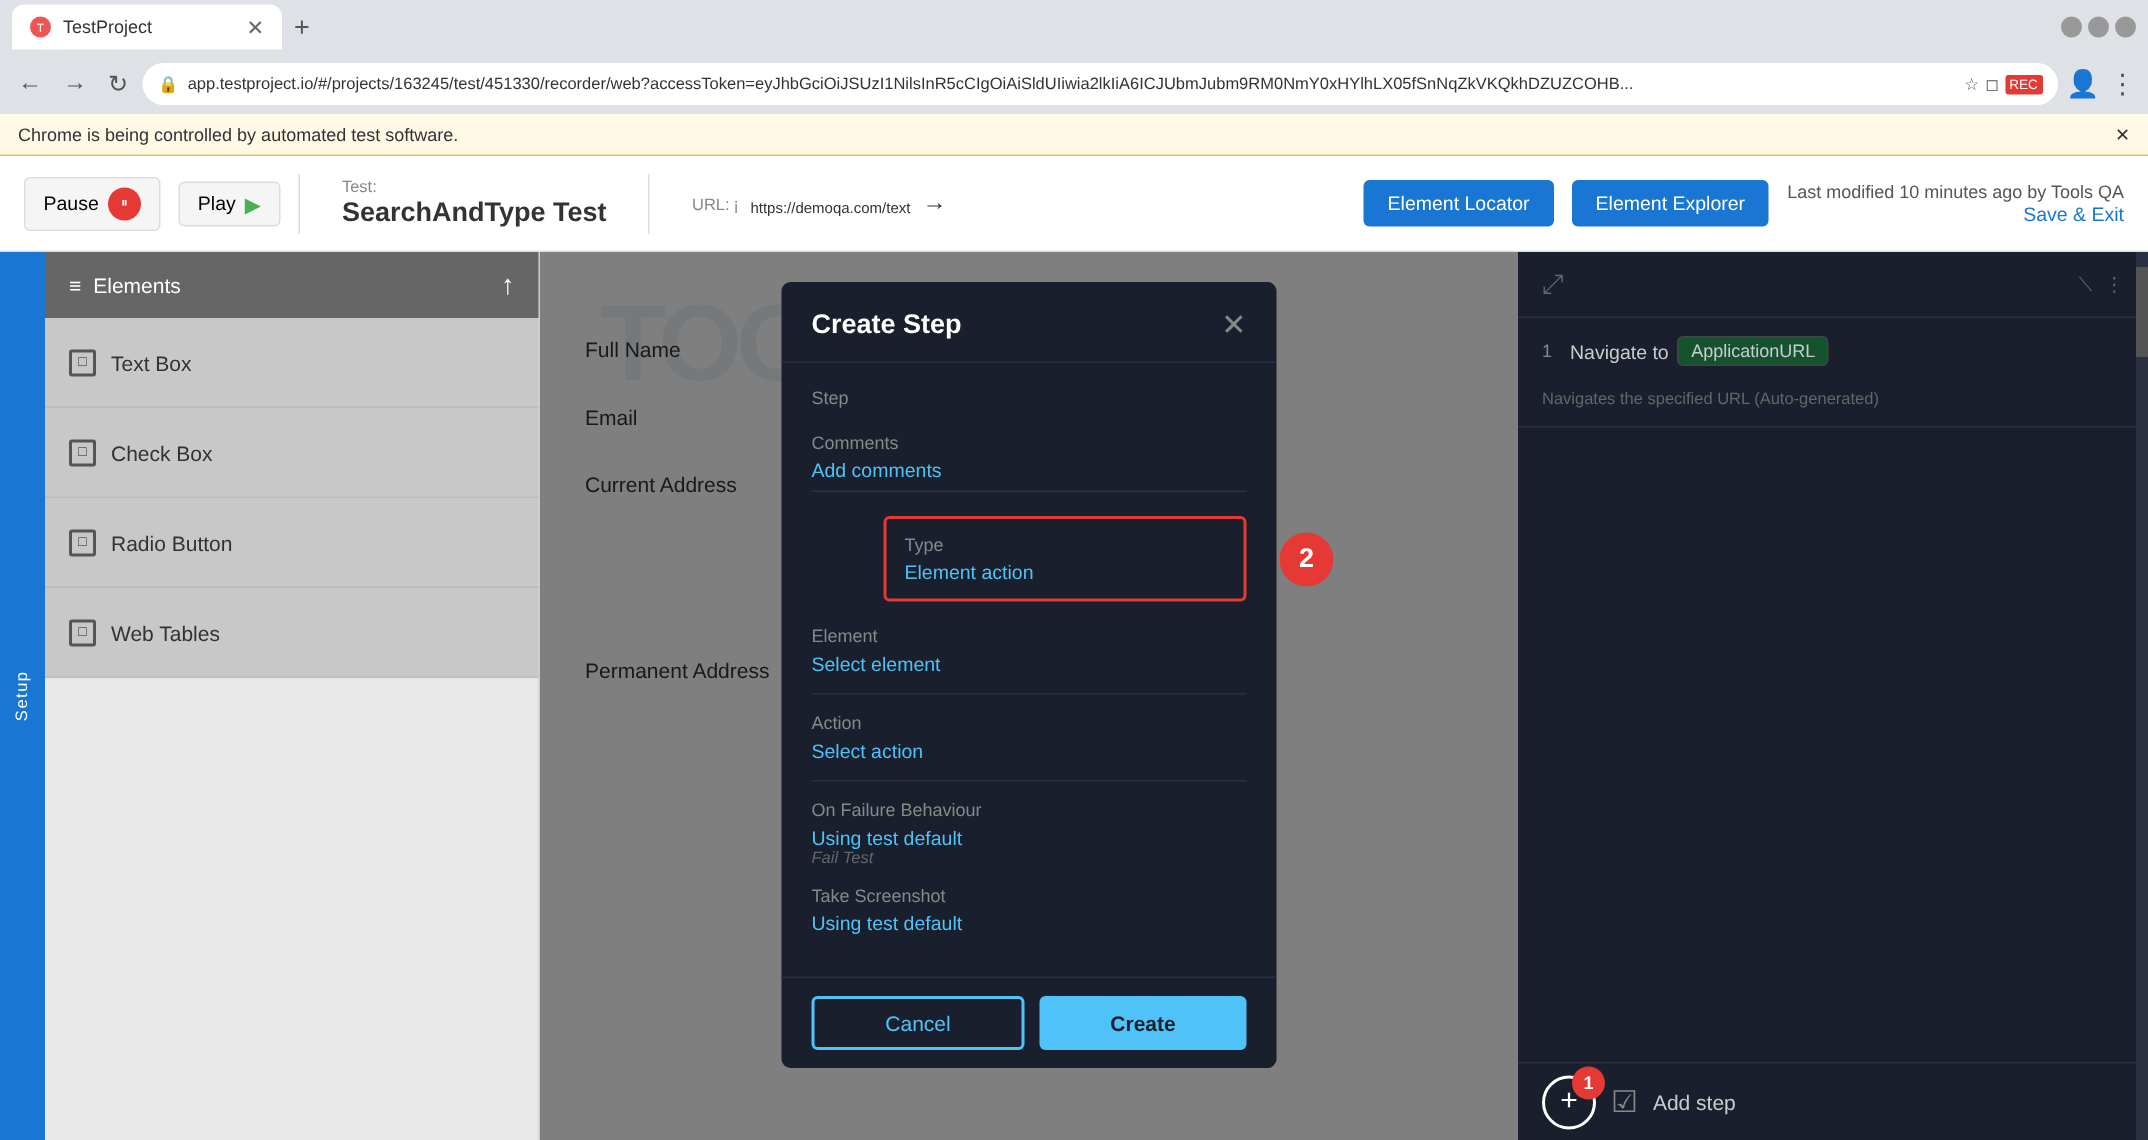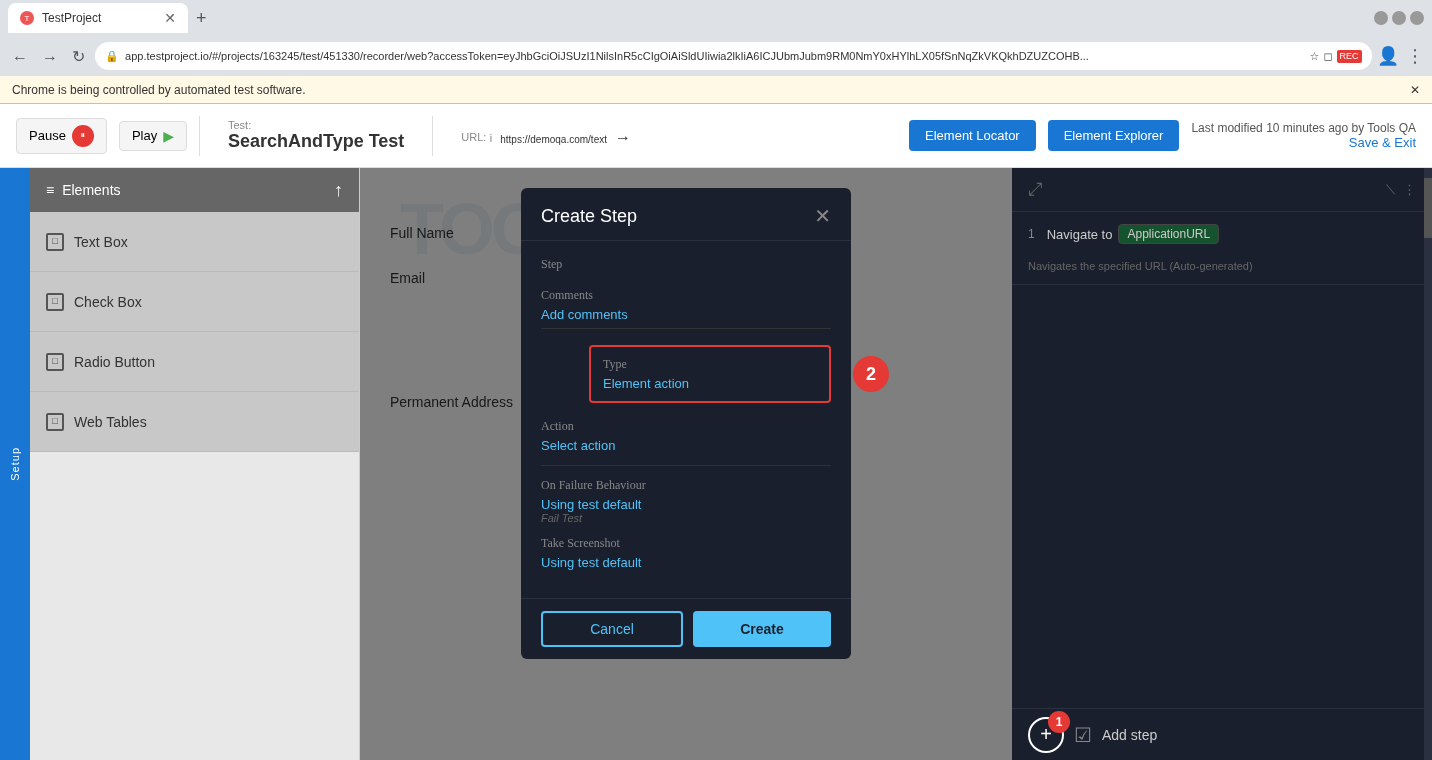--- a/index.html
+++ b/index.html
@@ -85,25 +85,25 @@
     .badge-1 { position: absolute; top: -8px; right: -8px; width: 22px; height: 22px; background: #e53935; border-radius: 50%; color: white; font-size: 12px; font-weight: bold; display: flex; align-items: center; justify-content: center; }
     .check-icon { color: #888; font-size: 20px; }
     .add-step-text { color: #ccc; font-size: 14px; }
     .scrollbar { position: absolute; right: 0; top: 0; width: 8px; height: 100%; background: #2a3040; }
     .scrollbar-thumb { width: 8px; height: 60px; background: #555; position: absolute; top: 10px; }
 
     
     .modal-overlay { position: absolute; top: 0; left: 0; right: 0; bottom: 0; background: rgba(0,0,0,0.5); display: flex; align-items: flex-start; justify-content: center; padding-top: 20px; z-index: 100; }
     .modal { background: #1a1f2e; border-radius: 6px; width: 330px; padding: 0; position: relative; color: white; }
     .modal-header { display: flex; align-items: center; justify-content: space-between; padding: 16px 20px 12px; border-bottom: 1px solid #2a3040; }
-    .modal-title { font-size: 18px; font-weight: 400; color: #fff; }
+    .modal-title { font-size: 18px; font-weight: 700; color: #fff; }
     .modal-close { background: none; border: none; color: #888; font-size: 20px; cursor: pointer; }
     .modal-body { padding: 16px 20px; }
     .modal-field { margin-bottom: 16px; }
-    .modal-label { font-size: 12px; color: #888; margin-bottom: 4px; font-family: Liberation Serif, serif; }
+    .modal-label { font-size: 12px; color: #888; margin-bottom: 4px; }
     .modal-value { font-size: 13px; color: #4fc3f7; cursor: pointer; padding-bottom: 6px; border-bottom: 1px solid #333; }
     .modal-type-section { border: 2px solid #e53935; border-radius: 4px; padding: 10px 12px; margin-bottom: 16px; position: relative; }
     .modal-type-badge { position: absolute; right: -60px; top: 50%; transform: translateY(-50%); width: 36px; height: 36px; background: #e53935; border-radius: 50%; color: white; font-size: 18px; font-weight: bold; display: flex; align-items: center; justify-content: center; }
     .modal-element-section { margin-bottom: 12px; padding-bottom: 12px; border-bottom: 1px solid #2a3040; }
     .modal-action-section { margin-bottom: 12px; padding-bottom: 12px; border-bottom: 1px solid #2a3040; }
     .modal-select-value { font-size: 13px; color: #4fc3f7; cursor: pointer; }
     .modal-footer-section { margin-bottom: 12px; }
     .modal-footer-value { font-size: 13px; color: #4fc3f7; }
     .modal-footer-sub { font-size: 11px; color: #666; font-style: italic; }
     .modal-buttons { display: flex; gap: 10px; padding: 12px 20px; border-top: 1px solid #2a3040; }
@@ -221,20 +221,24 @@
       <div style="font-size:72px;font-weight:900;color:rgba(100,150,200,0.12);position:absolute;top:20px;left:40px;letter-spacing:-4px;pointer-events:none;">TOO</div>
       <div style="position:absolute;top:50px;left:30px;right:0;bottom:0;">
         <div class="form-row">
           <span class="form-label">Full Name</span>
           <input class="form-input" type="text" placeholder="Full Name" value="" style="">
         </div>
         <div class="form-row">
           <span class="form-label">Email</span>
           <input class="form-input" type="text" placeholder="name@exam..." style="">
         </div>
+        <div class="form-row">
+          <span class="form-label">Current Address</span>
+          <input class="form-input" type="text" placeholder="Current Addr..." style="">
+        </div>
         <div class="form-row" style="margin-top: 80px;">
           <span class="form-label">Permanent Address</span>
           <textarea class="form-input" style="height: 60px; resize: none;"></textarea>
         </div>
       </div>
     </div>
 
     <div class="modal-overlay">
       <div class="modal">
         <div class="modal-header">
@@ -251,20 +255,24 @@
             <div class="modal-label">Comments</div>
             <div class="modal-value">Add comments</div>
           </div>
 
           <div class="modal-type-section" style="position:relative;margin-left:48px;">
             <div class="modal-label">Type</div>
             <div class="modal-value" style="border-bottom:none;padding-bottom:0;">Element action</div>
             <div class="modal-type-badge">2</div>
           </div>
 
+          <div class="modal-element-section">
+            <div class="modal-label">Element</div>
+            <div class="modal-select-value">Select element</div>
+          </div>
 
           <div class="modal-action-section">
             <div class="modal-label">Action</div>
             <div class="modal-select-value">Select action</div>
           </div>
 
           <div class="modal-footer-section">
             <div class="modal-label">On Failure Behaviour</div>
             <div class="modal-footer-value">Using test default</div>
             <div class="modal-footer-sub">Fail Test</div>

